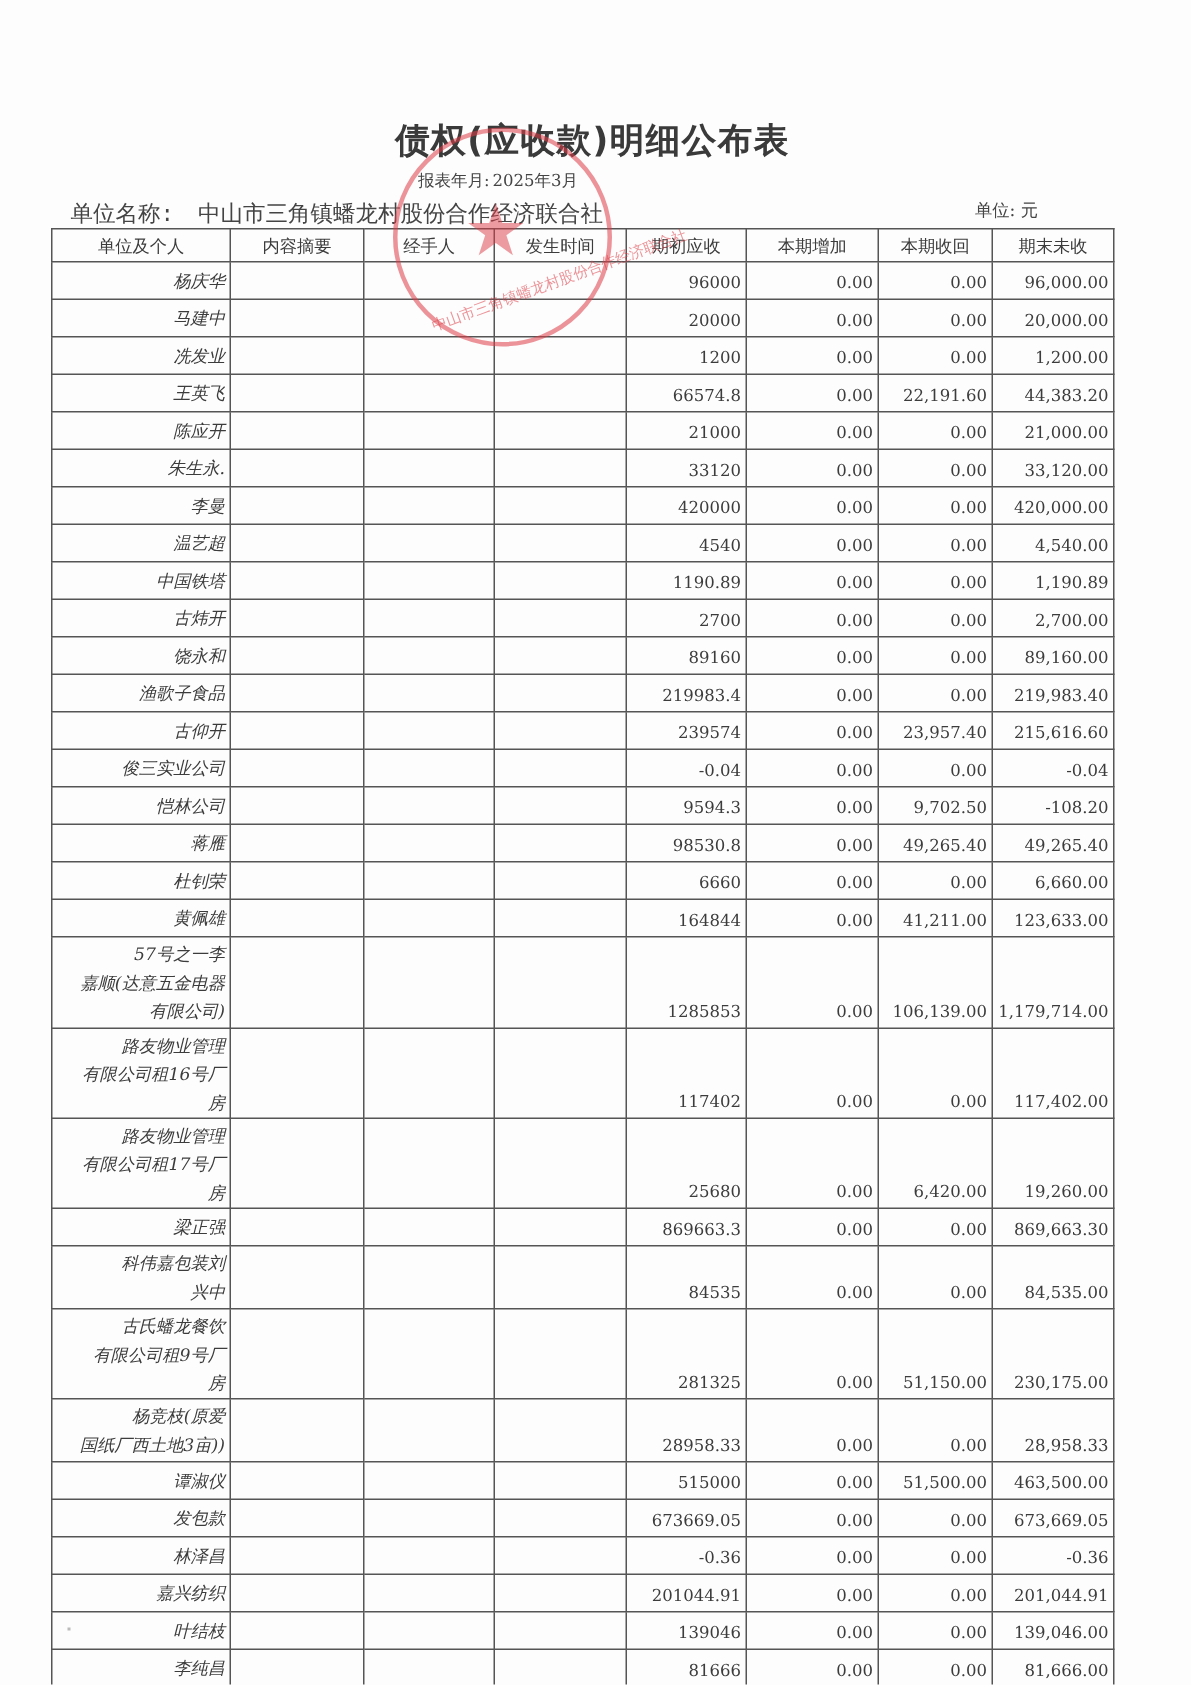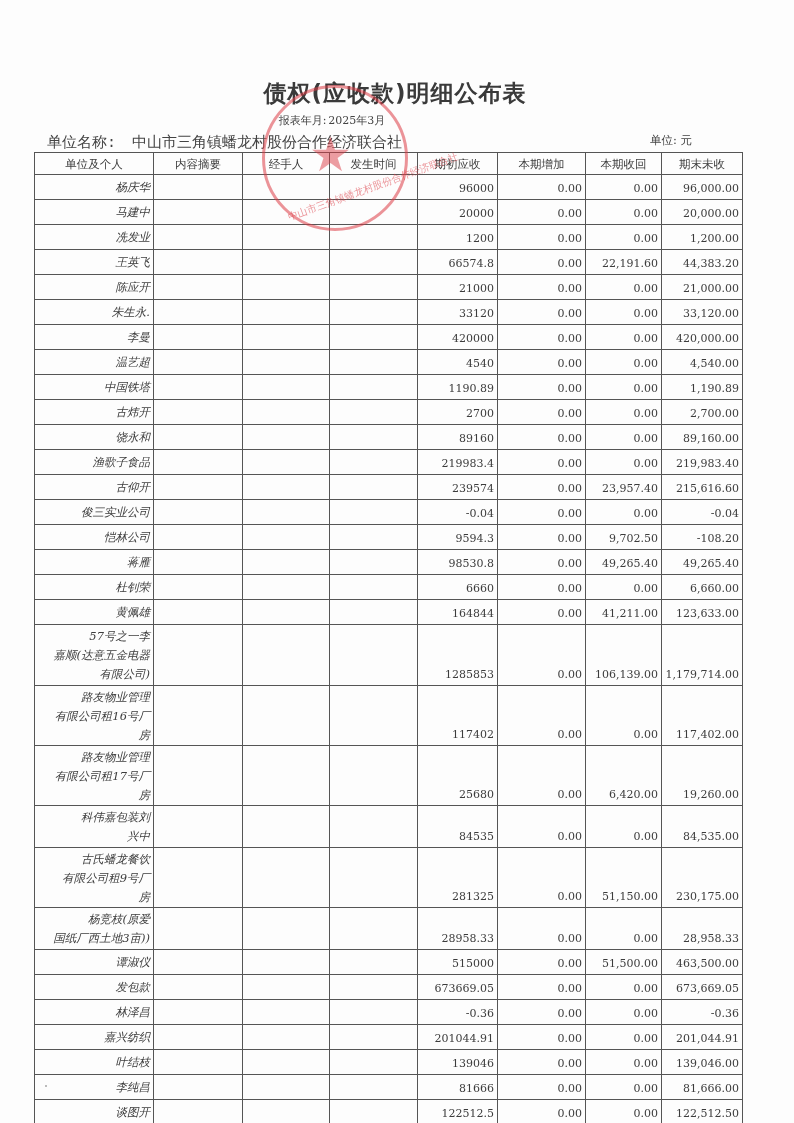--- a/index.html
+++ b/index.html
@@ -265,20 +265,30 @@
       <tr class="tall2">
         <td class="name wrap">路友物业管理有限公司租17号厂房</td>
         <td></td>
         <td></td>
         <td></td>
         <td class="num">25680</td>
         <td class="num">0.00</td>
         <td class="num">6,420.00</td>
         <td class="num">19,260.00</td>
       </tr>
+      <tr>
+        <td class="name indent">梁正强</td>
+        <td></td>
+        <td></td>
+        <td></td>
+        <td class="num">869663.3</td>
+        <td class="num">0.00</td>
+        <td class="num">0.00</td>
+        <td class="num">869,663.30</td>
+      </tr>
       <tr class="tall2">
         <td class="name wrap">科伟嘉包装刘兴中</td>
         <td></td>
         <td></td>
         <td></td>
         <td class="num">84535</td>
         <td class="num">0.00</td>
         <td class="num">0.00</td>
         <td class="num">84,535.00</td>
       </tr>

